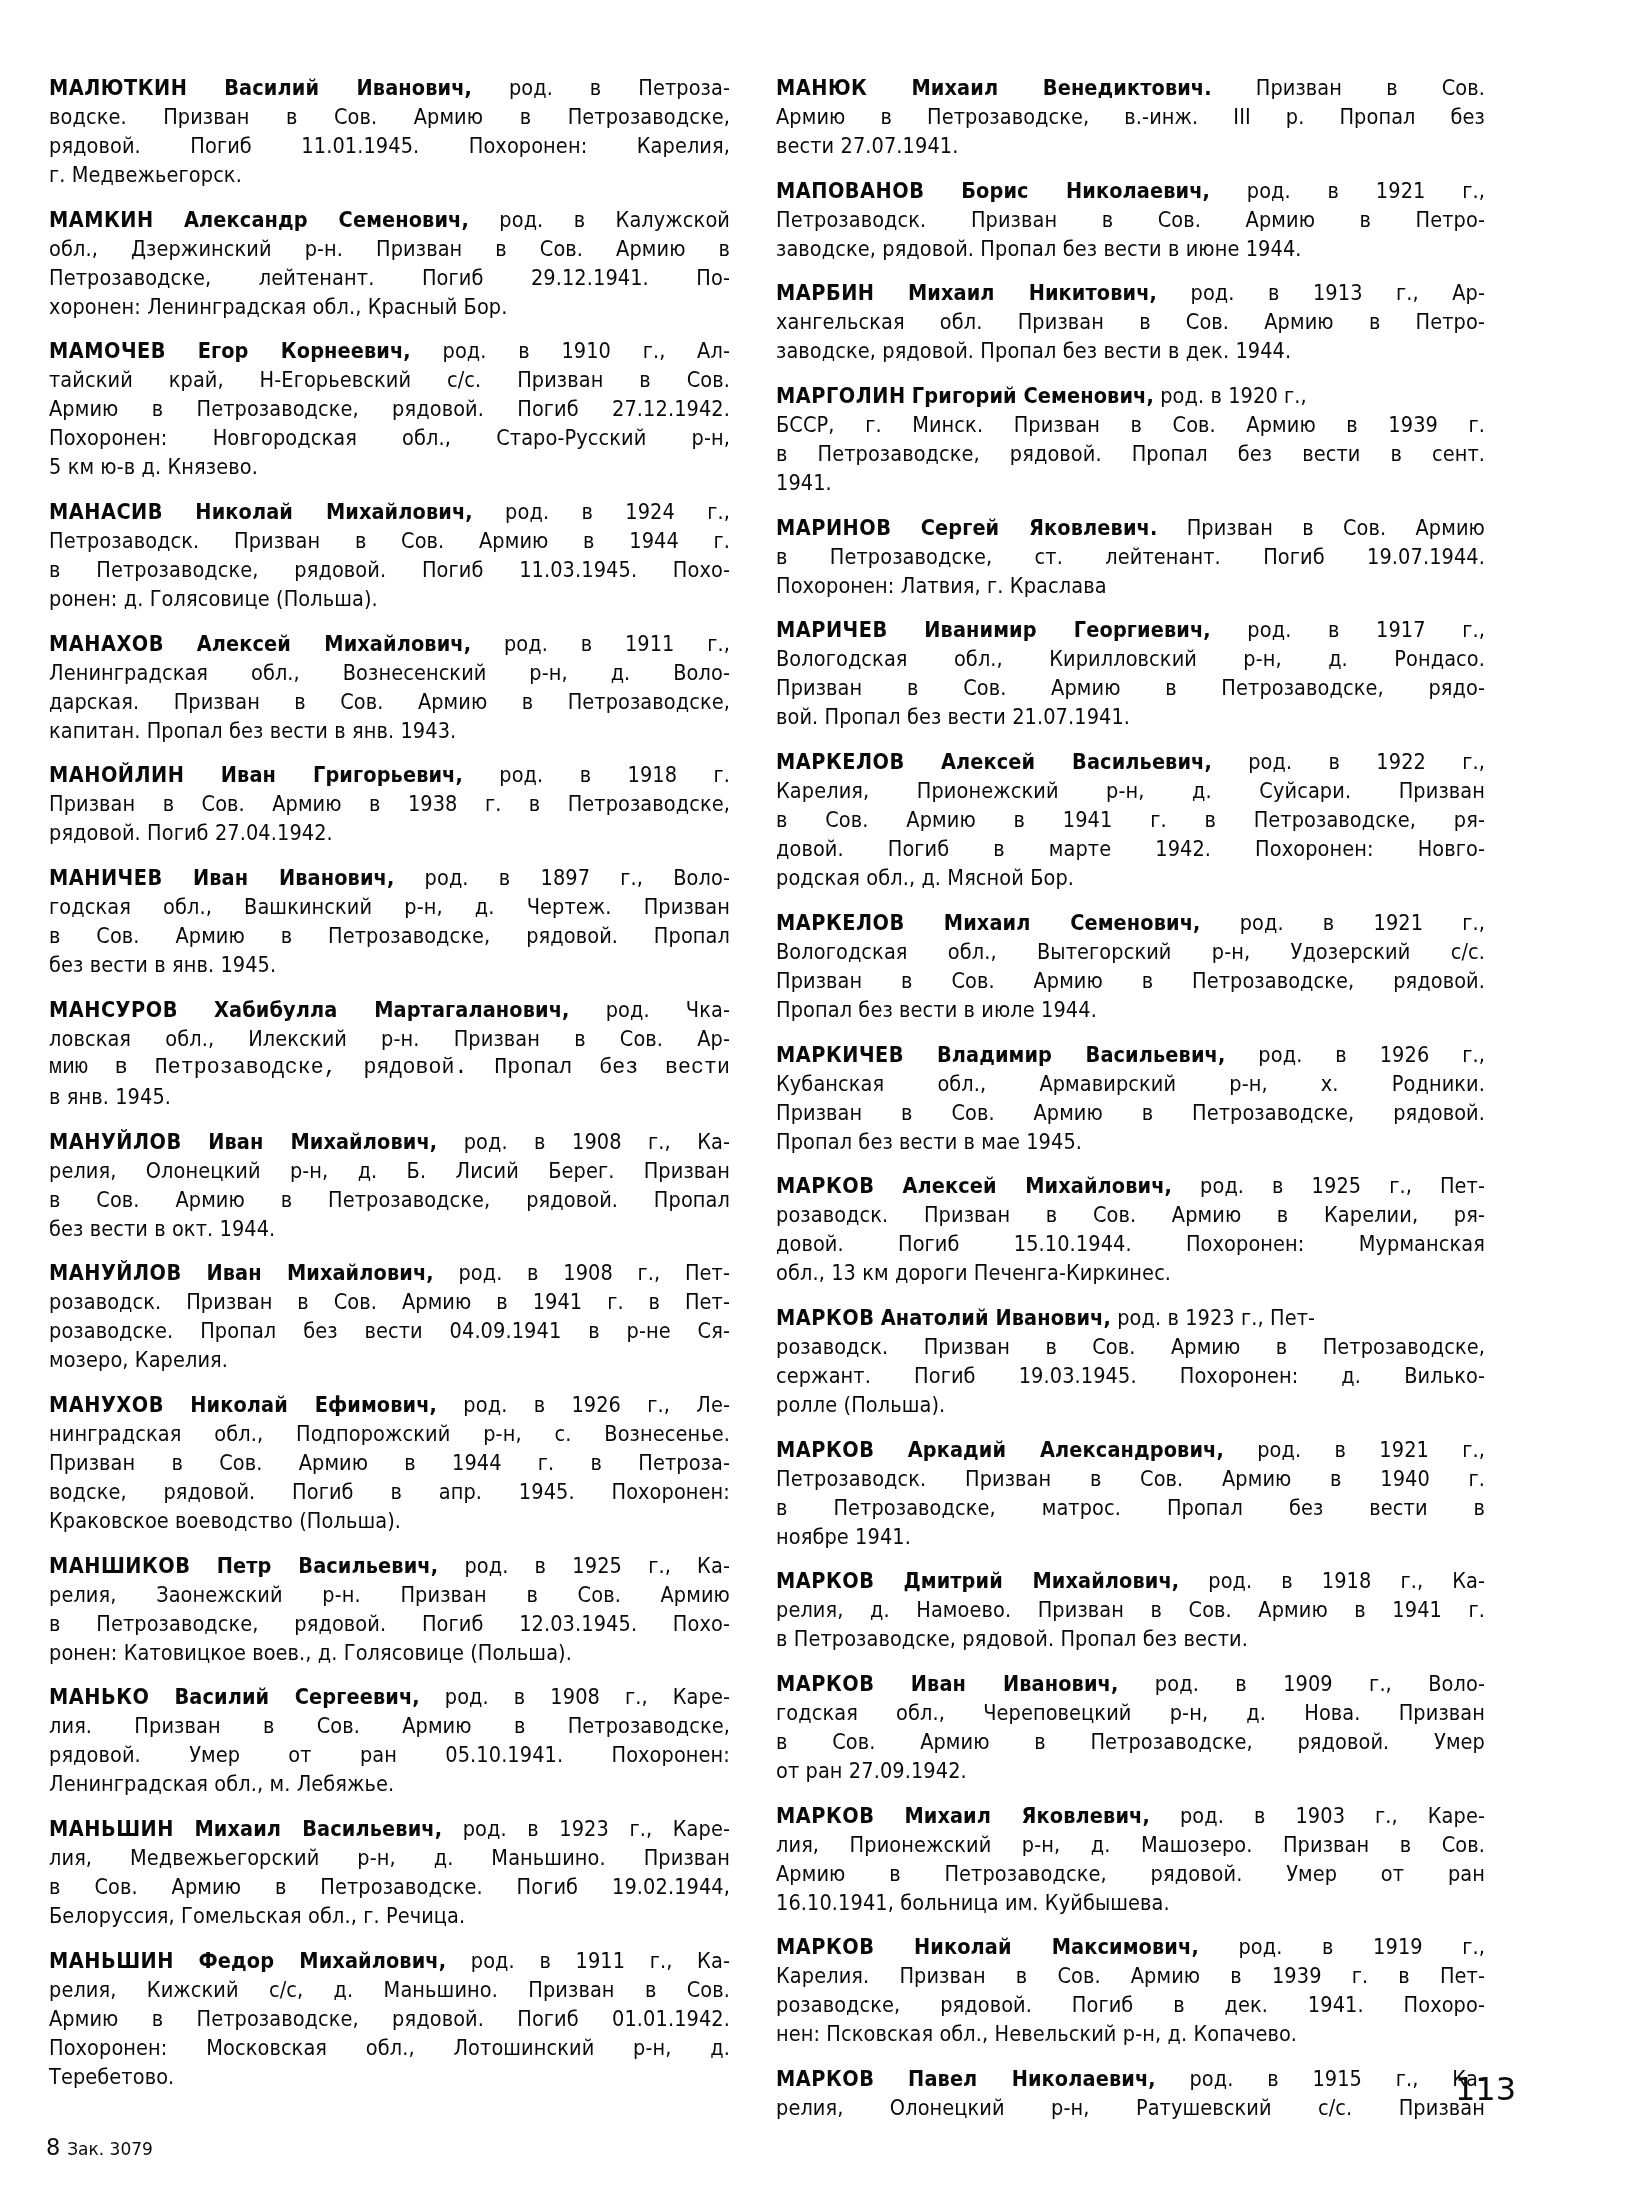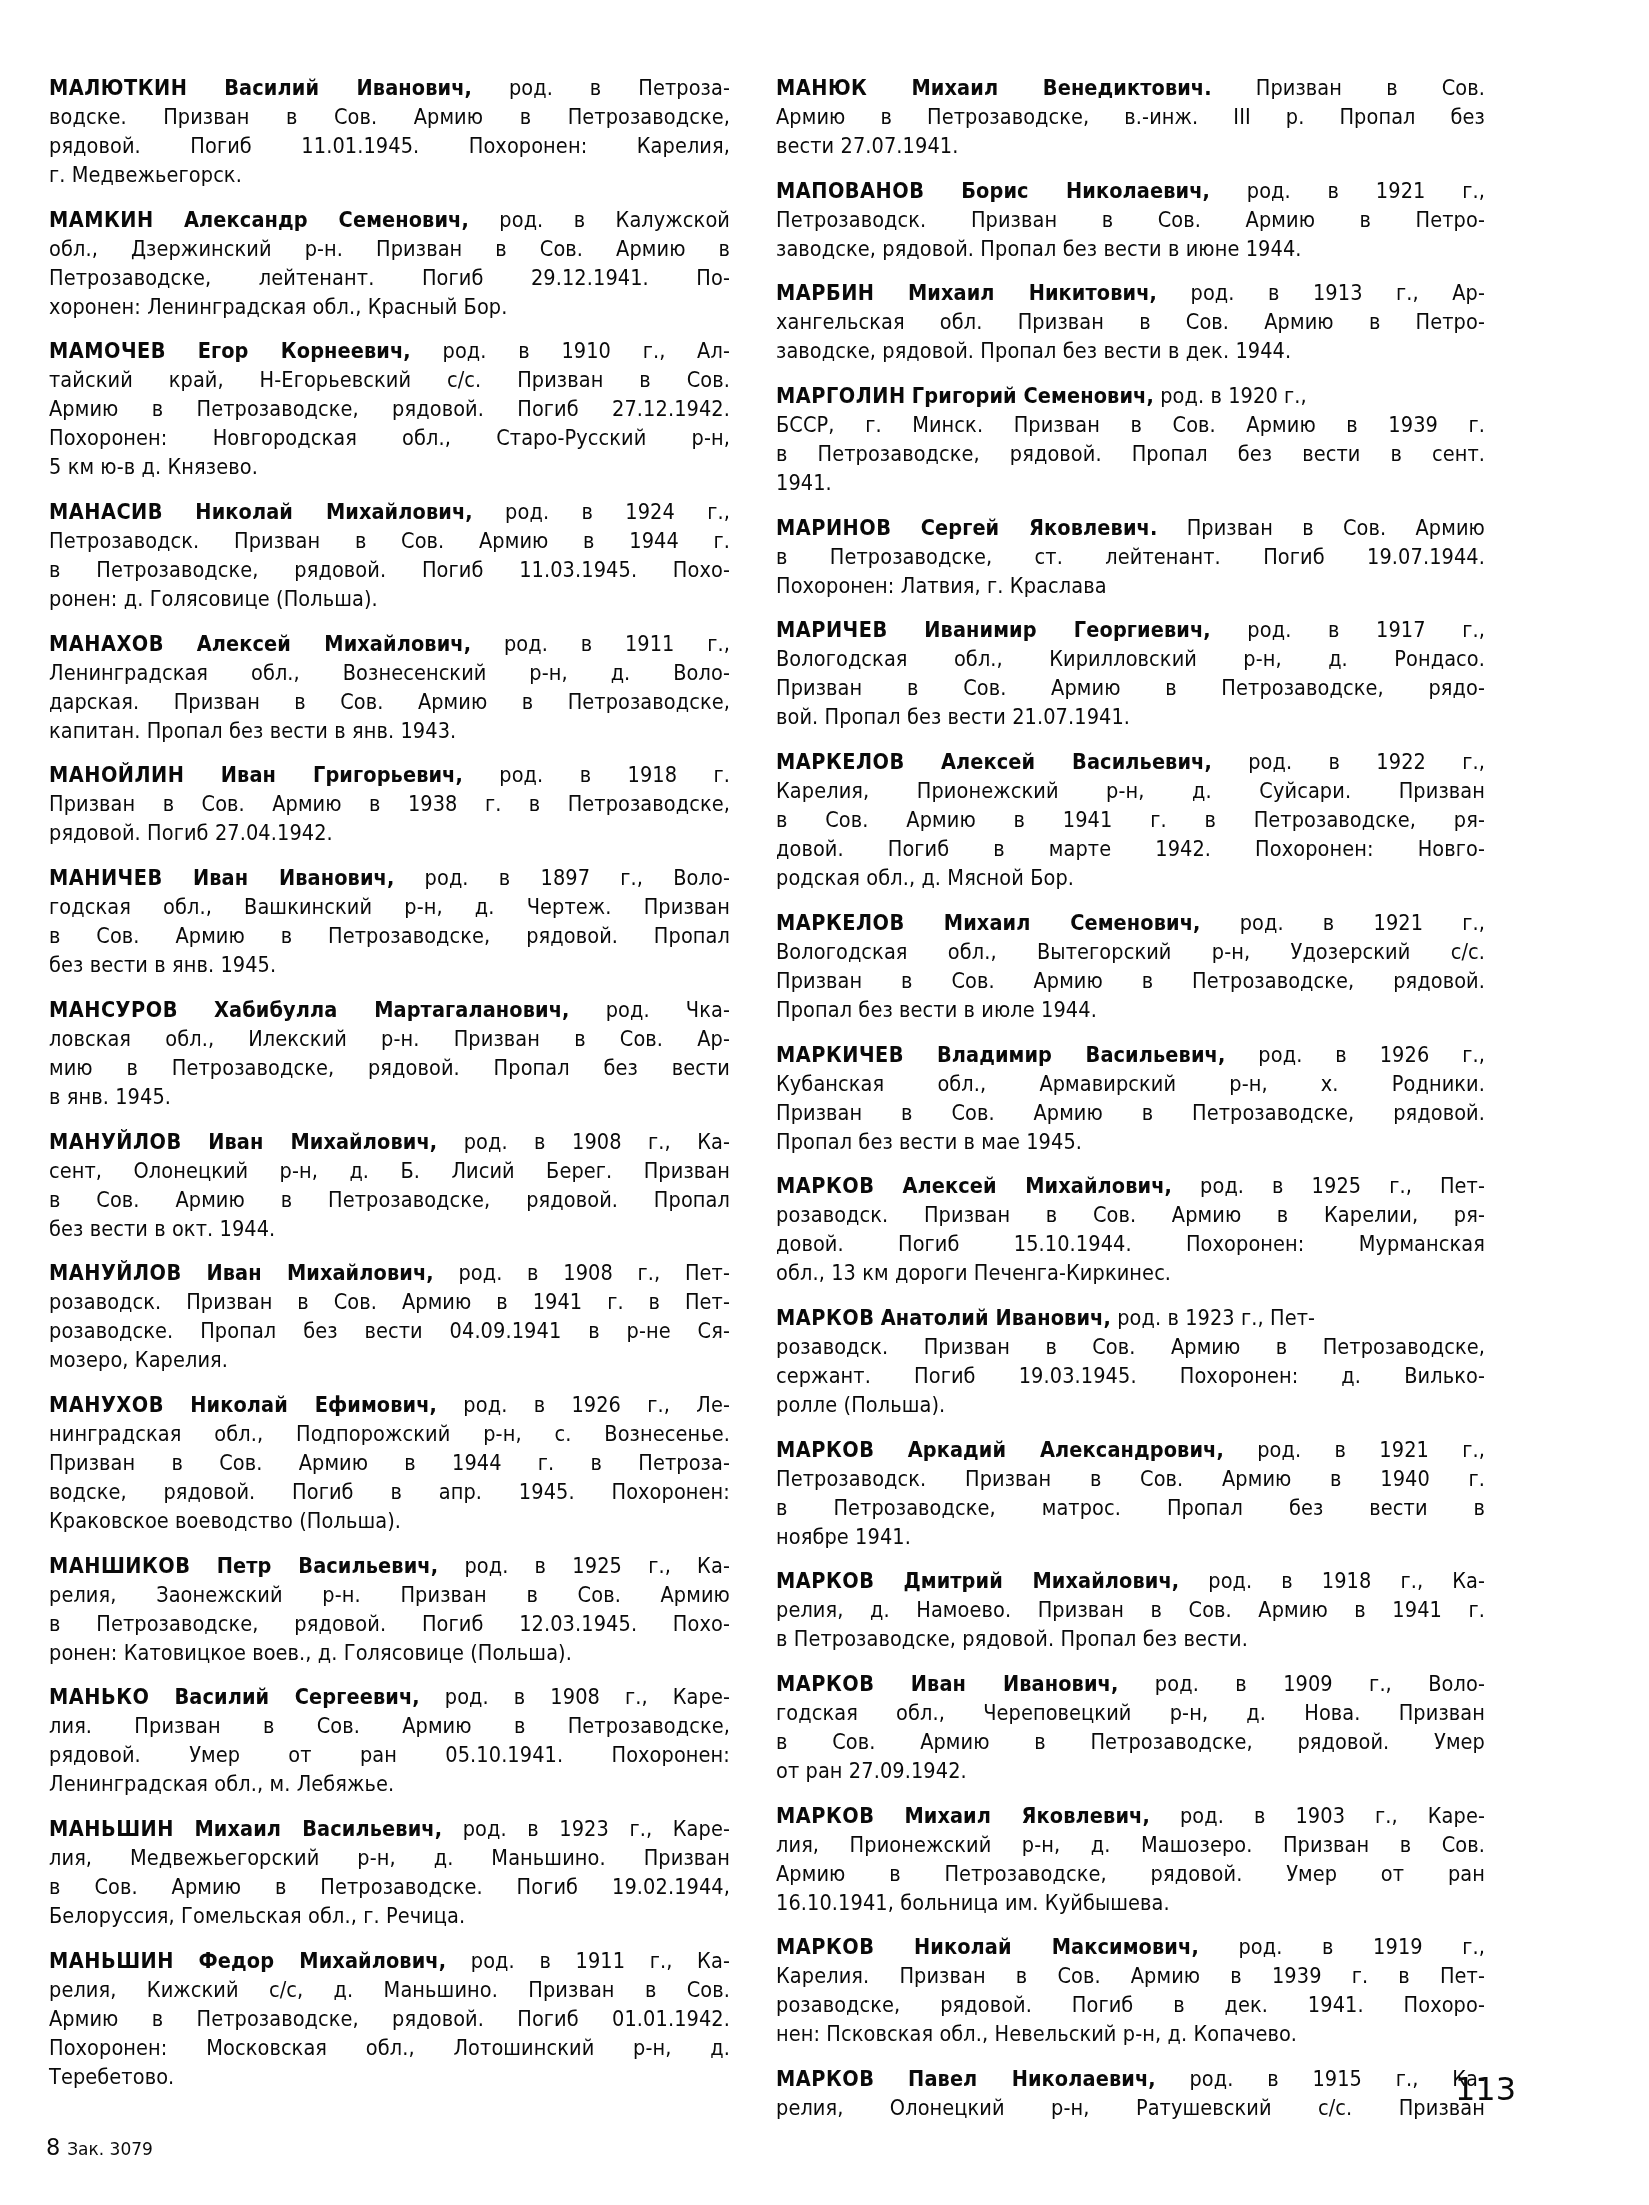--- a/index.html
+++ b/index.html
@@ -61,26 +61,26 @@
     </div>
     <div class="entry">
       <span class="line" style="white-space: nowrap;"><span class="surname">МАНИЧЕВ</span> <span class="given">Иван Иванович,</span> <span>род. в 1897 г., Воло-</span></span>
       <span class="line" style="white-space: nowrap;">годская обл., Вашкинский р-н, д. Чертеж. Призван</span>
       <span class="line" style="white-space: nowrap;">в Сов. Армию в Петрозаводске, рядовой. Пропал</span>
       <span class="line last" style="white-space: nowrap;">без вести в янв. 1945.</span>
     </div>
     <div class="entry">
       <span class="line" style="white-space: nowrap;"><span class="surname">МАНСУРОВ</span> <span class="given">Хабибулла Мартагаланович,</span> <span>род. Чка-</span></span>
       <span class="line" style="white-space: nowrap;">ловская обл., Илекский р-н. Призван в Сов. Ар-</span>
-      <span class="line" style="white-space: nowrap;">мию в Петрозаводске, рядовой. Пропал без вести</span>
+      <span class="line" style="white-space: nowrap; font-family: Liberation Mono, monospace;">мию в Петрозаводске, рядовой. Пропал без вести</span>
       <span class="line last" style="white-space: nowrap;">в янв. 1945.</span>
     </div>
     <div class="entry">
       <span class="line" style="white-space: nowrap;"><span class="surname">МАНУЙЛОВ</span> <span class="given">Иван Михайлович,</span> <span>род. в 1908 г., Ка-</span></span>
-      <span class="line" style="white-space: nowrap;">сент, Олонецкий р-н, д. Б. Лисий Берег. Призван</span>
+      <span class="line" style="white-space: nowrap;">релия, Олонецкий р-н, д. Б. Лисий Берег. Призван</span>
       <span class="line" style="white-space: nowrap;">в Сов. Армию в Петрозаводске, рядовой. Пропал</span>
       <span class="line last" style="white-space: nowrap;">без вести в окт. 1944.</span>
     </div>
     <div class="entry">
       <span class="line" style="white-space: nowrap;"><span class="surname">МАНУЙЛОВ</span> <span class="given">Иван Михайлович,</span> <span>род. в 1908 г., Пет-</span></span>
       <span class="line" style="white-space: nowrap;">розаводск. Призван в Сов. Армию в 1941 г. в Пет-</span>
       <span class="line" style="white-space: nowrap;">розаводске. Пропал без вести 04.09.1941 в р-не Ся-</span>
       <span class="line last" style="white-space: nowrap;">мозеро, Карелия.</span>
     </div>
     <div class="entry">

